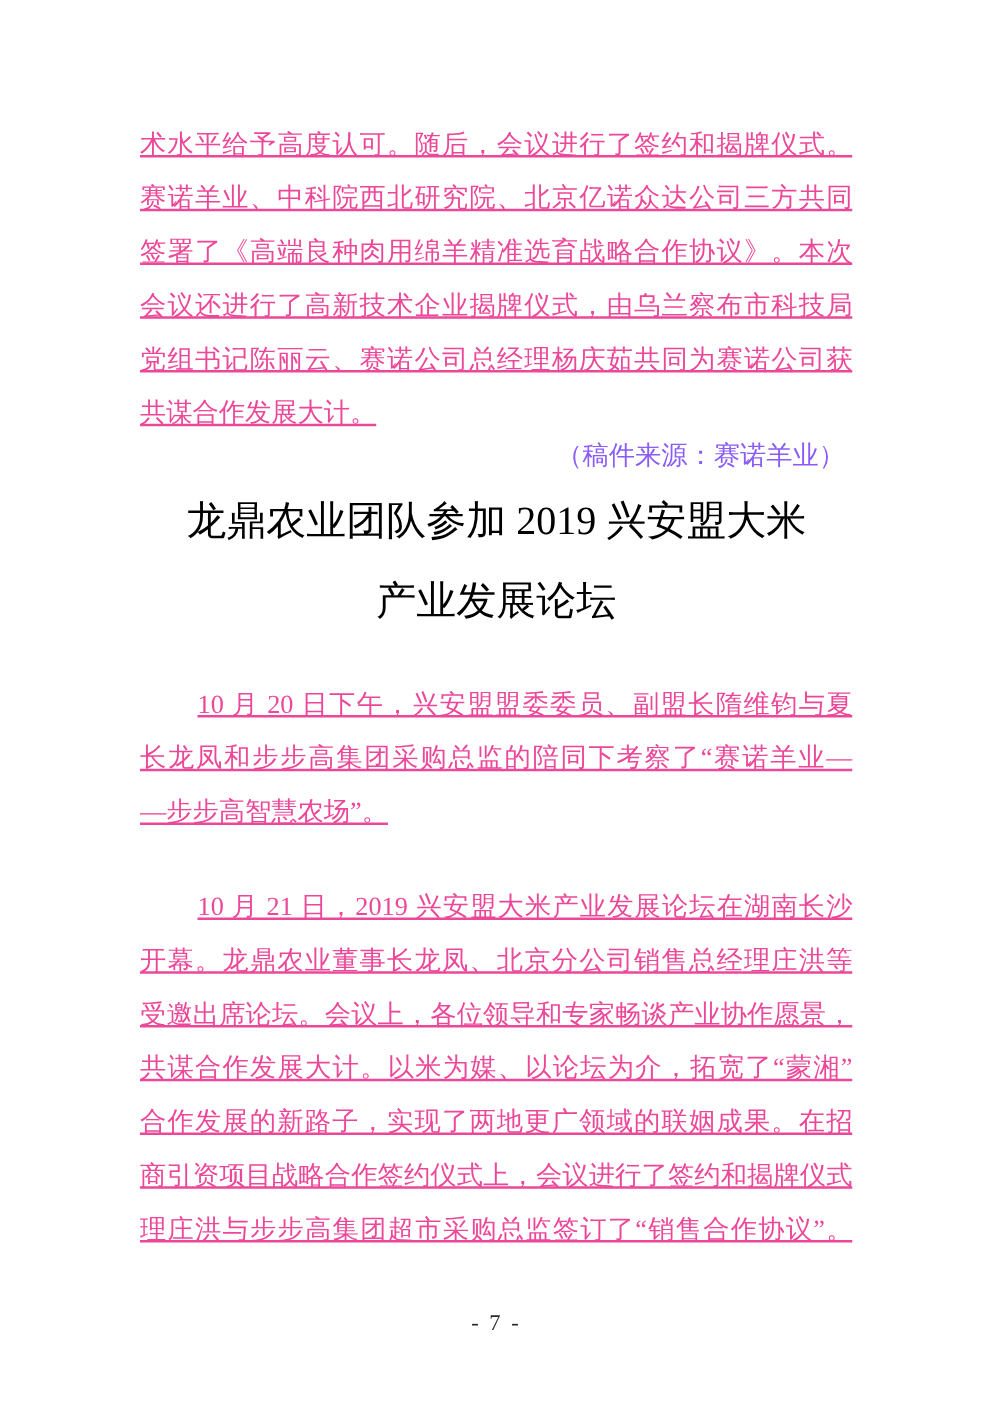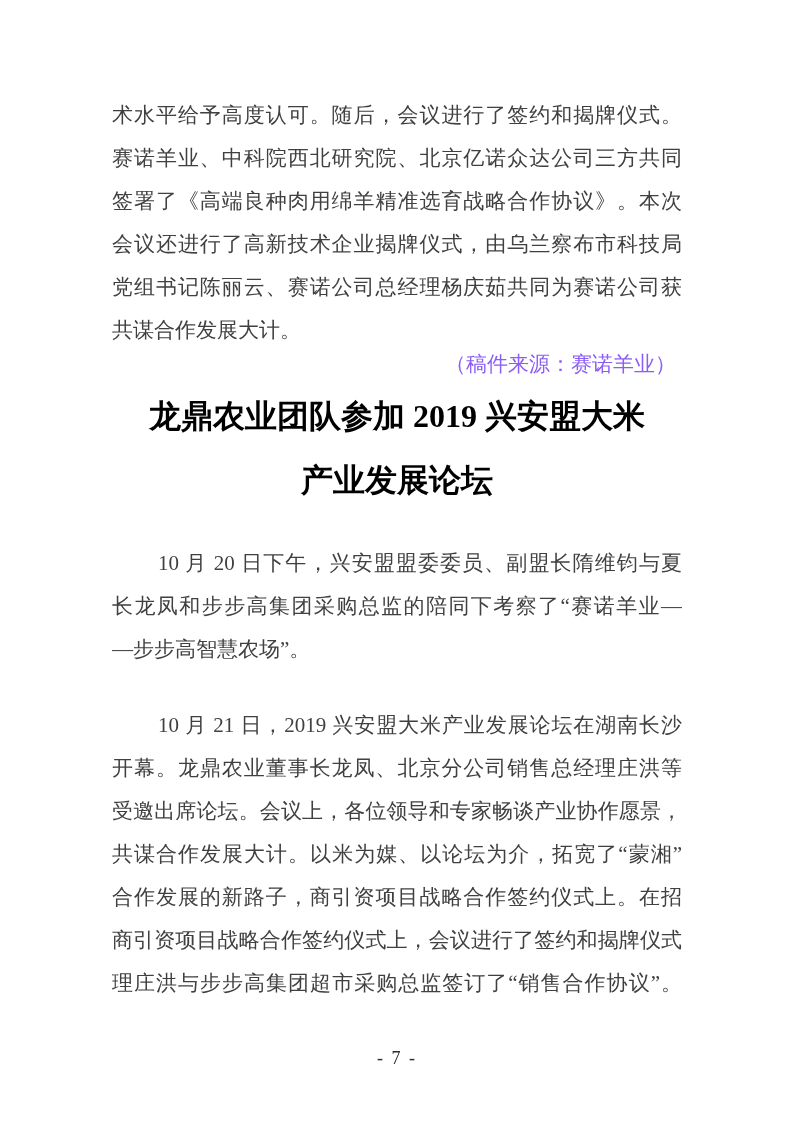--- a/index.html
+++ b/index.html
@@ -21,21 +21,22 @@
     left: 112px;
     width: 570px;
   }
   .bline {
     font-size: 21px;
     line-height: 43px;
     height: 43px;
     overflow: hidden;
     text-align: justify;
     text-align-last: justify;
-    color: #404040;
+    color: #ec4899;
+    text-decoration: underline;
   }
   .bline.end {
     text-align: left;
     text-align-last: left;
   }
   .bline.indent {
     text-indent: 46px;
   }
   .source-line {
     position: absolute;
@@ -49,21 +50,21 @@
     box-sizing: border-box;
     color: #8b5cf6;
   }
   .title-line {
     position: absolute;
     left: 112px;
     width: 570px;
     margin: 0;
     text-align: center;
     font-size: 32px;
-    font-weight: bold;
+    font-weight: normal;
     line-height: 44px;
     color: #000000;
     font-family: "Liberation Serif", "DejaVu Serif", serif;
   }
   .title-line.t1 { top: 394px; }
   .title-line.t2 { top: 458px; }
   .page-footer {
     position: absolute;
     left: 112px;
     width: 570px;
@@ -101,20 +102,20 @@
     <div class="bline indent">10 月 20 日下午，兴安盟盟委委员、副盟长隋维钧与夏</div>
     <div class="bline">长龙凤和步步高集团采购总监的陪同下考察了“赛诺羊业—</div>
     <div class="bline end">—步步高智慧农场”。</div>
   </section>
 
   <section class="block para3">
     <div class="bline indent">10 月 21 日，2019 兴安盟大米产业发展论坛在湖南长沙</div>
     <div class="bline">开幕。龙鼎农业董事长龙凤、北京分公司销售总经理庄洪等</div>
     <div class="bline">受邀出席论坛。会议上，各位领导和专家畅谈产业协作愿景，</div>
     <div class="bline">共谋合作发展大计。以米为媒、以论坛为介，拓宽了“蒙湘”</div>
-    <div class="bline">合作发展的新路子，商引资项目战略合作签约仪式上。在招</div>
+    <div class="bline">合作发展的新路子，实现了两地更广领域的联姻成果。在招</div>
     <div class="bline">商引资项目战略合作签约仪式上，会议进行了签约和揭牌仪式</div>
     <div class="bline">理庄洪与步步高集团超市采购总监签订了“销售合作协议”。</div>
   </section>
 
   <div class="page-footer">- 7 -</div>
 
 </div>
 
 </body></html>

